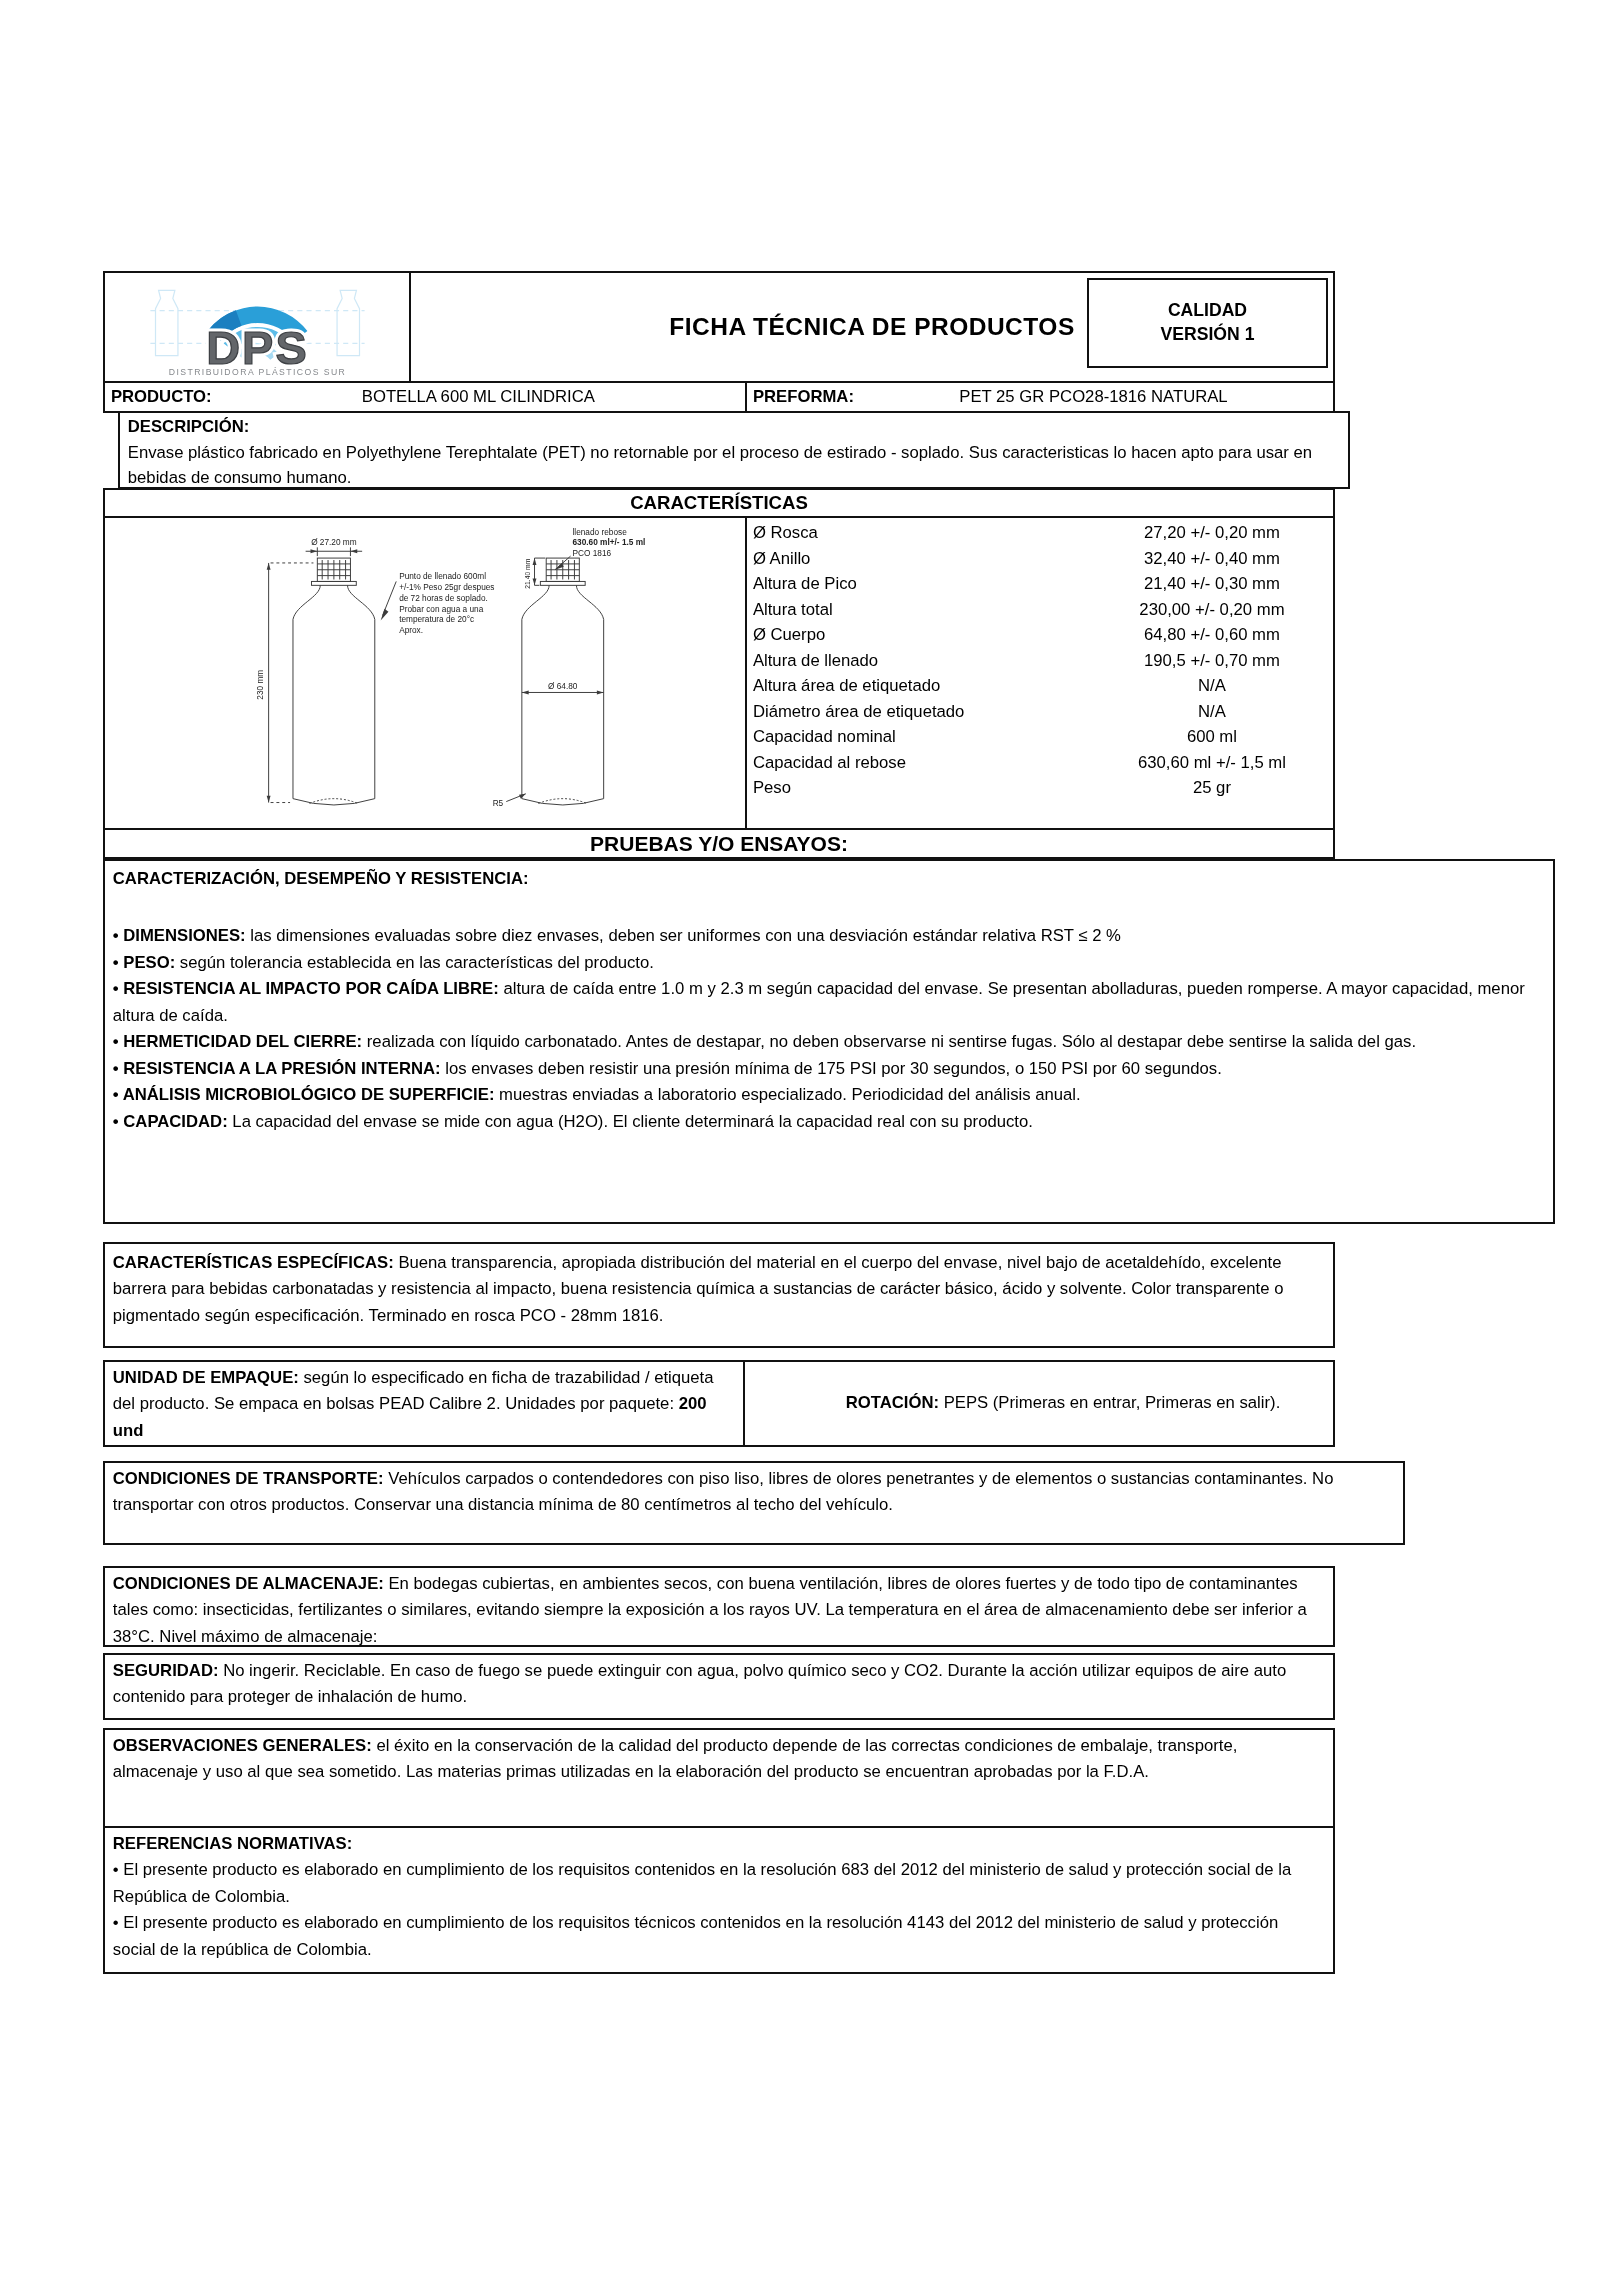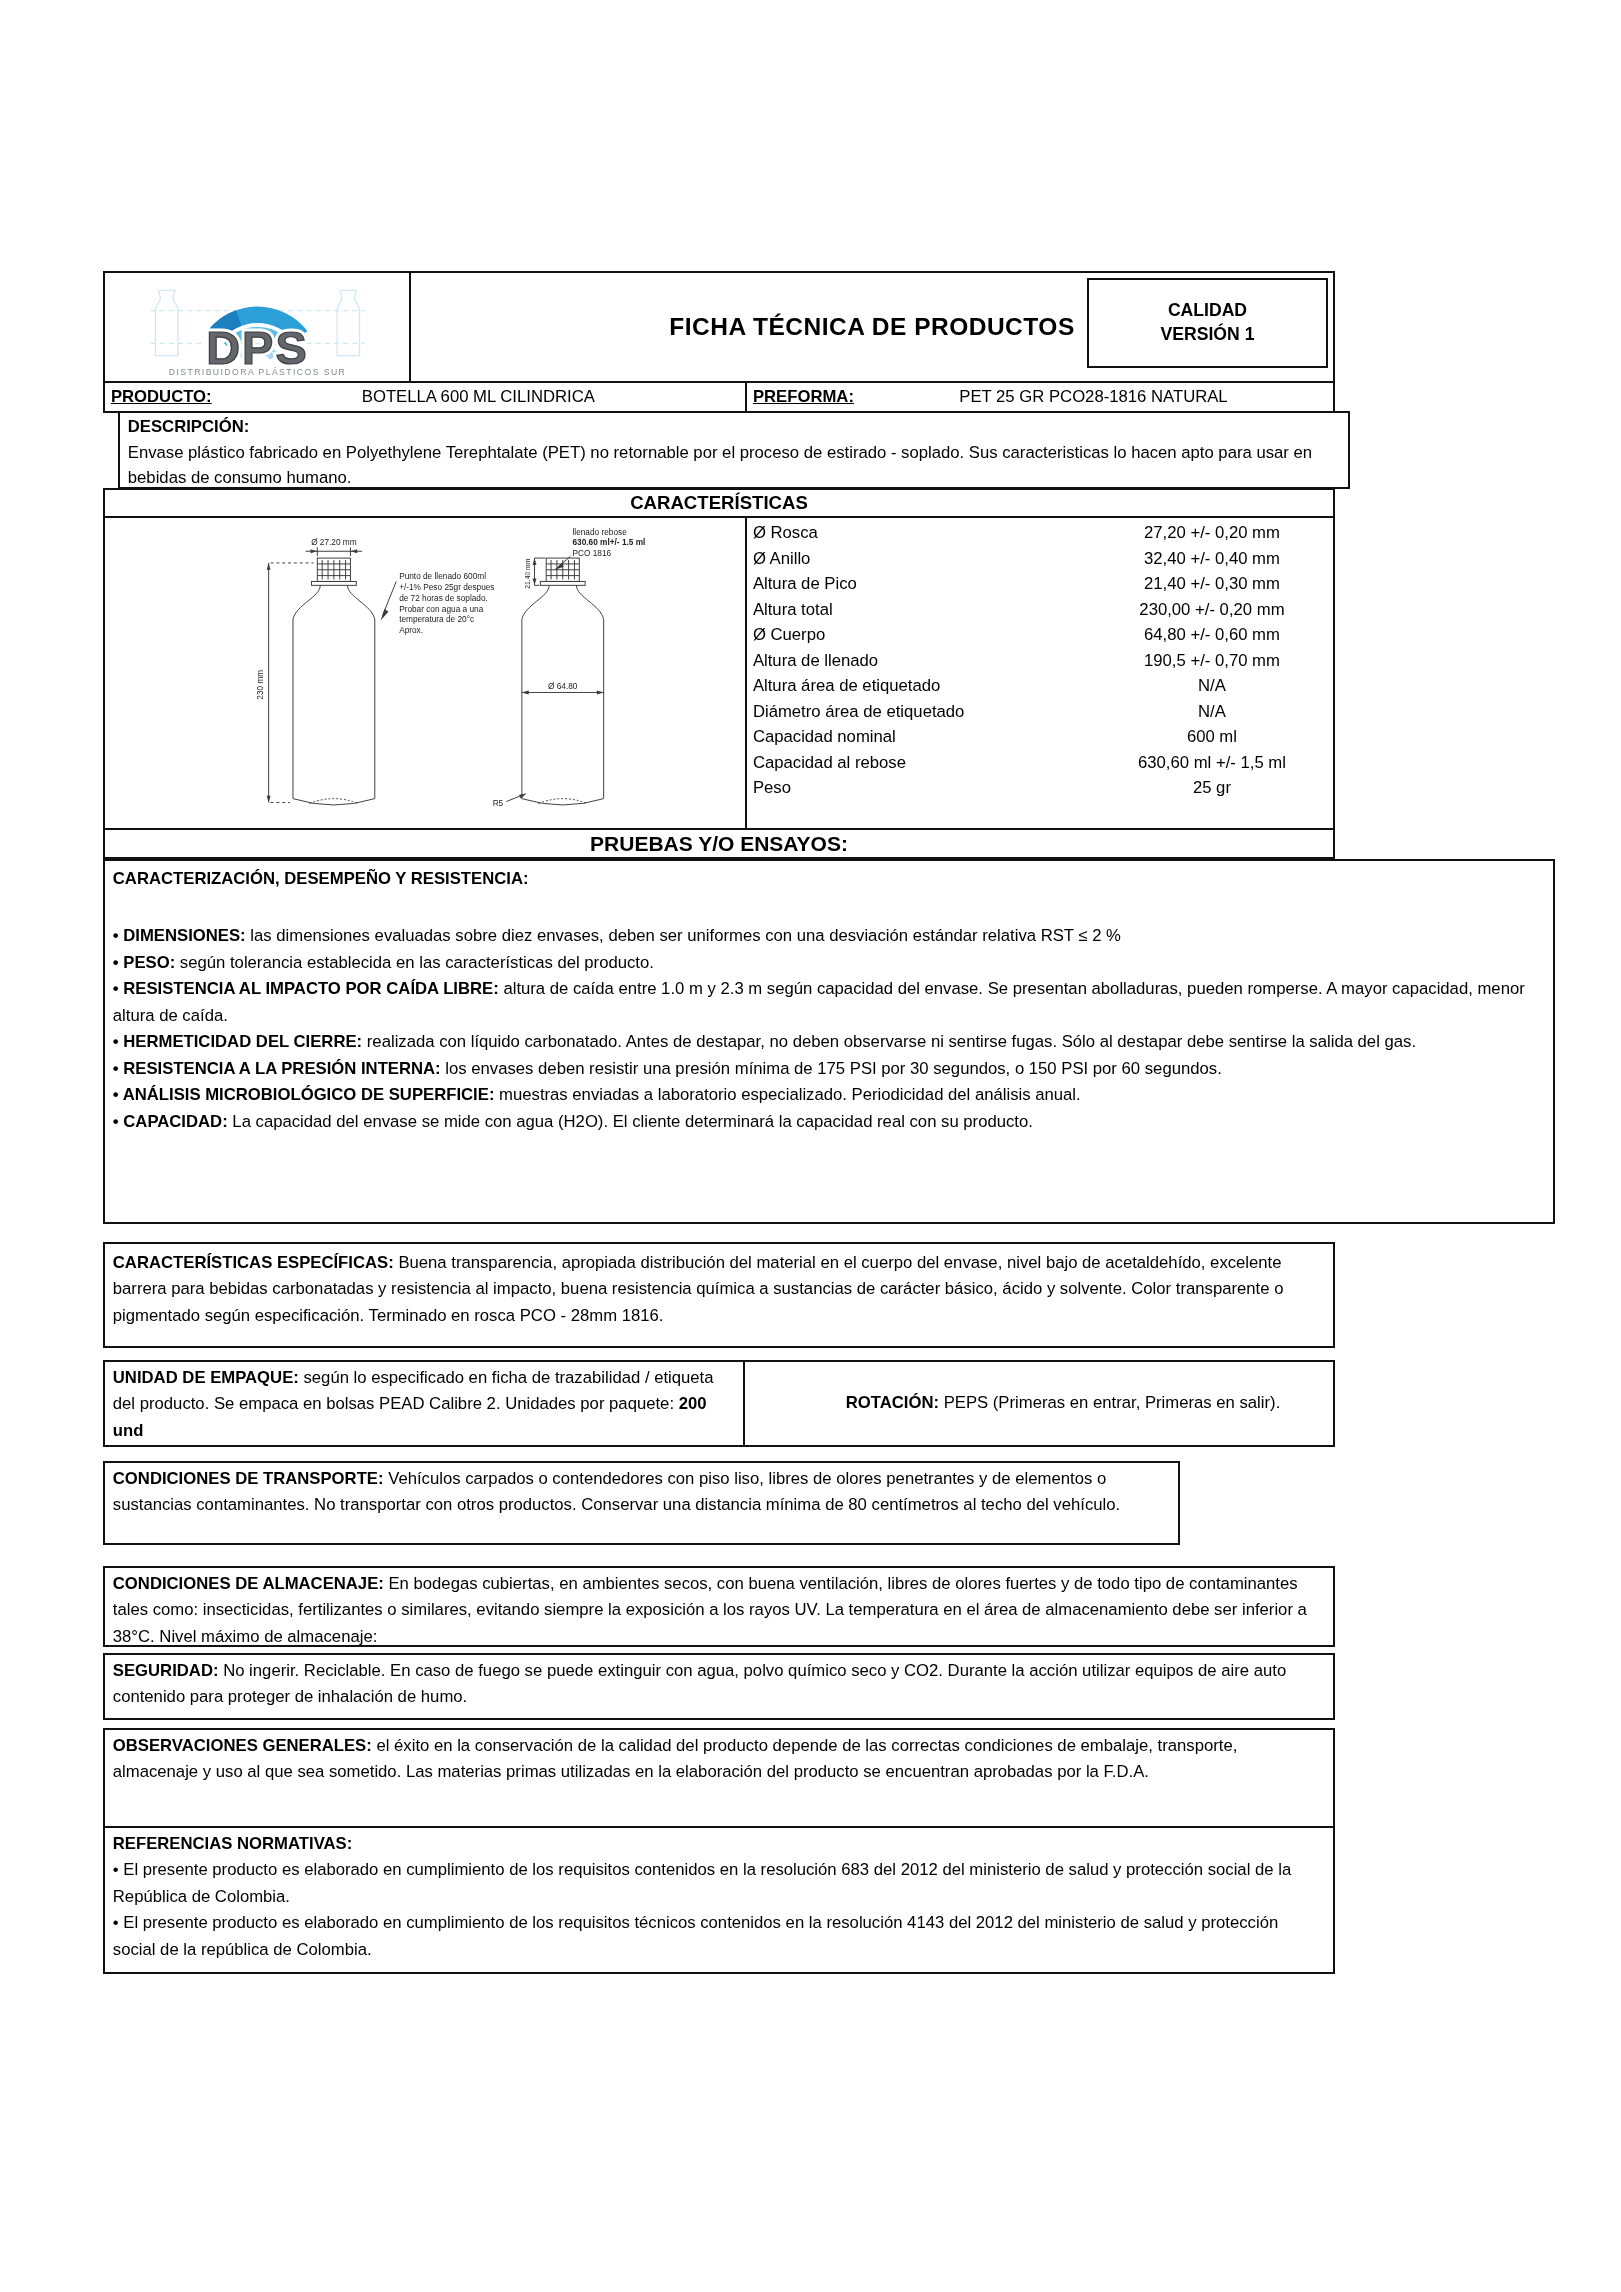--- a/index.html
+++ b/index.html
@@ -18,21 +18,21 @@
     font-weight:bold;font-size:24.5px;letter-spacing:0.5px;}
   .hdr-quality{position:absolute;left:982px;top:4.9px;width:241px;height:90px;
     border:2.9px solid #111;box-sizing:border-box;display:flex;flex-direction:column;
     align-items:center;justify-content:center;font-weight:bold;font-size:17.6px;line-height:23.5px;}
 
   
   .prod{display:flex;border-bottom-width:2.9px;font-size:16.7px;align-items:center;}
   .prod-cell{display:flex;align-items:center;height:100%;}
   .prod-left{width:640px;border-right:2px solid #111;}
   .prod-right{flex:1;}
-  .prod-label{font-weight:bold;padding-left:5.9px;white-space:nowrap;text-decoration:underline;}
+  .prod-label{font-weight:bold;padding-left:5.9px;white-space:nowrap;}
   .prod-value{flex:1;text-align:center;}
 
   .txt{font-size:16.7px;line-height:26.5px;}
   .sec-label{font-weight:bold;}
   p{margin:0;}
 
   .desc{padding:1px 7.8px;line-height:25.5px;font-size:16.7px;margin-left:15px;}
 
   .cap-hdr{display:flex;align-items:center;justify-content:center;
     font-weight:bold;font-size:18.6px;}
@@ -255,21 +255,21 @@
 
   <div class="box twocol txt" style="left:0;top:1089px;width:1232px;height:87px;gap:48px;">
     <div class="pack-left">
       <p><b>UNIDAD DE EMPAQUE:</b> <span>según lo especificado en ficha de trazabilidad / etiqueta del producto. Se empaca en bolsas PEAD Calibre 2. Unidades por paquete: </span><b>200 und</b></p>
     </div>
     <div class="pack-right">
       <p><b>ROTACIÓN:</b> <span>PEPS (Primeras en entrar, Primeras en salir).</span></p>
     </div>
   </div>
 
-  <div class="box txt pad" style="left:0;top:1190px;width:1077px;height:84px;">
+  <div class="box txt pad" style="left:0;top:1190px;width:1302px;height:84px;">
     <p><b>CONDICIONES DE TRANSPORTE:</b> <span>Vehículos carpados o contendedores con piso liso, libres de olores penetrantes y de elementos o sustancias contaminantes. No transportar con otros productos. Conservar una distancia mínima de 80 centímetros al techo del vehículo.</span></p>
   </div>
 
   <div class="box txt pad" style="left:0;top:1295px;width:1232px;height:81px;">
     <p><b>CONDICIONES DE ALMACENAJE:</b> <span>En bodegas cubiertas, en ambientes secos, con buena ventilación, libres de olores fuertes y de todo tipo de contaminantes tales como: insecticidas, fertilizantes o similares, evitando siempre la exposición a los rayos UV. La temperatura en el área de almacenamiento debe ser inferior a 38°C. Nivel máximo de almacenaje:</span></p>
   </div>
 
   <div class="box txt pad" style="left:0;top:1382px;width:1232px;height:67px;">
     <p><b>SEGURIDAD:</b> <span>No ingerir. Reciclable. En caso de fuego se puede extinguir con agua, polvo químico seco y CO2. Durante la acción utilizar equipos de aire auto contenido para proteger de inhalación de humo.</span></p>
   </div>

